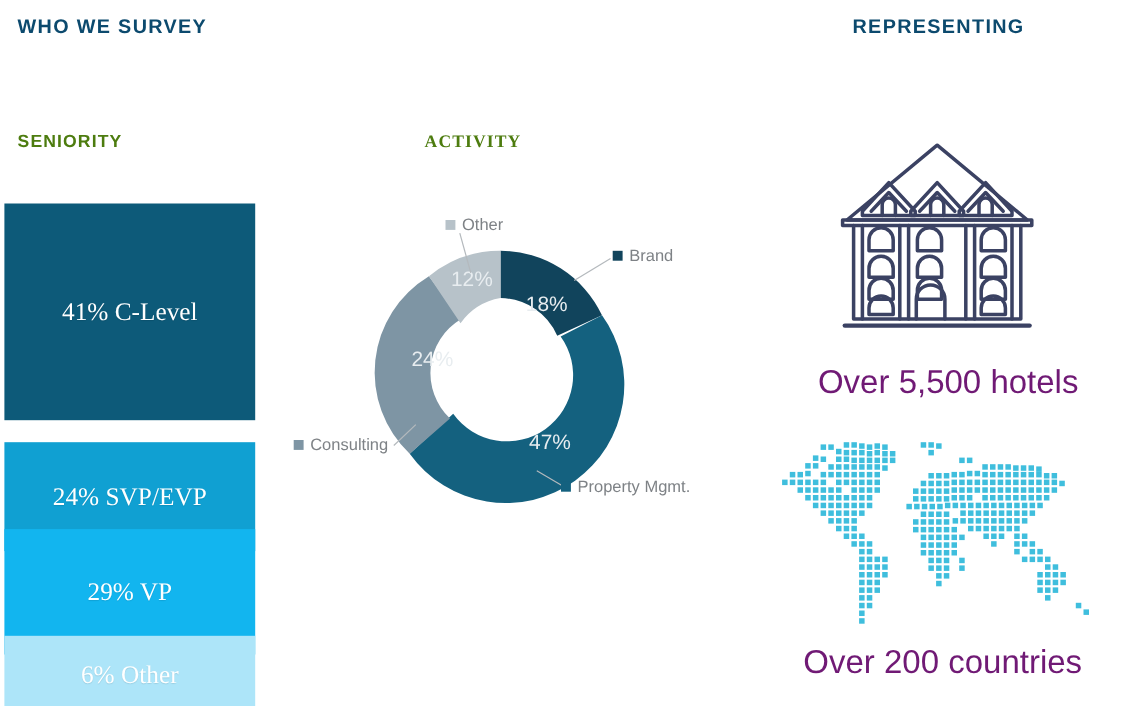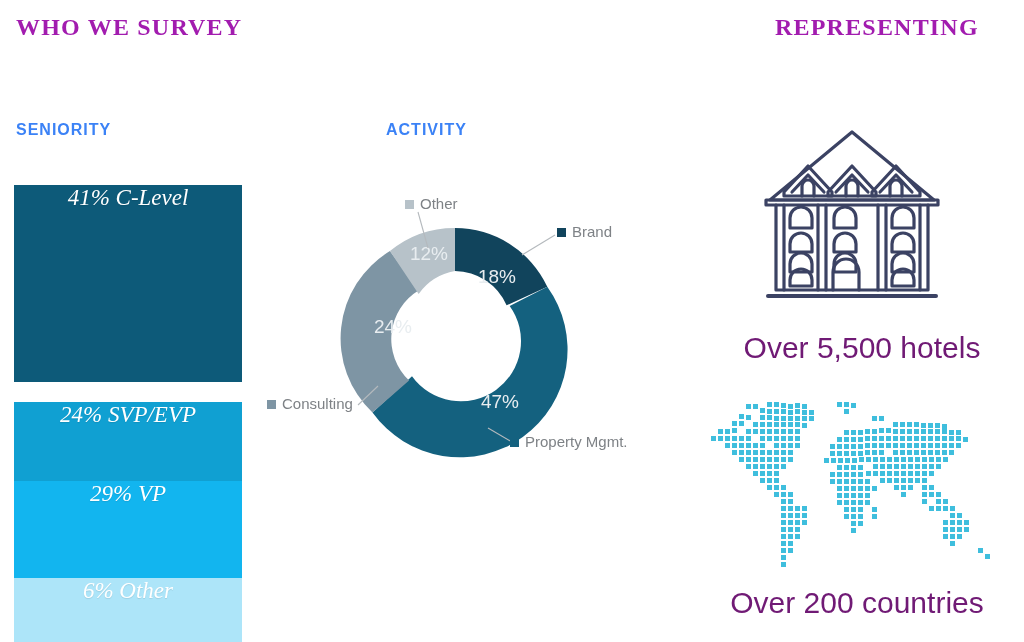--- a/index.html
+++ b/index.html
@@ -12,58 +12,58 @@
     height: 642px;
     position: relative;
     overflow: hidden;
     font-family: "Liberation Sans", sans-serif;
     color: #262d54;
   }
 
   
   .hdr-main {
     position: absolute;
-    font-family: Liberation Serif, serif;
+    font-family: Liberation Sans, sans-serif;
     font-weight: bold;
-    font-size: 24px;
+    font-size: 18px;
     letter-spacing: 1.2px;
-    color: #a21caf;
+    color: #0c4a6e;
     white-space: nowrap;
   }
   #who-we-survey-title { left: 16px; top: 14px; }
   #representing-title  { left: 775px; top: 14px; text-align: center; }
 
   .hdr-sub {
     position: absolute;
     font-family: "Liberation Sans", sans-serif;
     font-weight: bold;
     font-size: 16px;
     letter-spacing: 1.0px;
-    color: #3b82f6;
+    color: #4d7c0f;
     white-space: nowrap;
   }
   #seniority-title { left: 16px; top: 121px; }
-  #activity-title  { left: 386px; top: 121px; }
+  #activity-title  { left: 386px; top: 121px; font-family: Liberation Serif, serif; }
 
   
   #seniority-chart {
     position: absolute;
     left: 0px;
     top: 185px;
     width: 228px;
     height: 457px;
   }
   .seniority-segment {
     position: absolute;
-    left: 14px;
+    left: 4px;
     width: 100%;
     box-sizing: border-box;
     display: flex;
+    align-items: center;
     justify-content: center;
-    font-style: italic;
   }
   .seniority-label {
     font-family: "Liberation Serif", serif;
     font-size: 23px;
     color: #ffffff;
     white-space: nowrap;
     text-shadow: 0 1px 1px rgba(0,0,0,0.10);
   }
   .seg-0 { top: 0px;   height: 197px; }
   .seg-1 { top: 197px; height: 99px;  }

